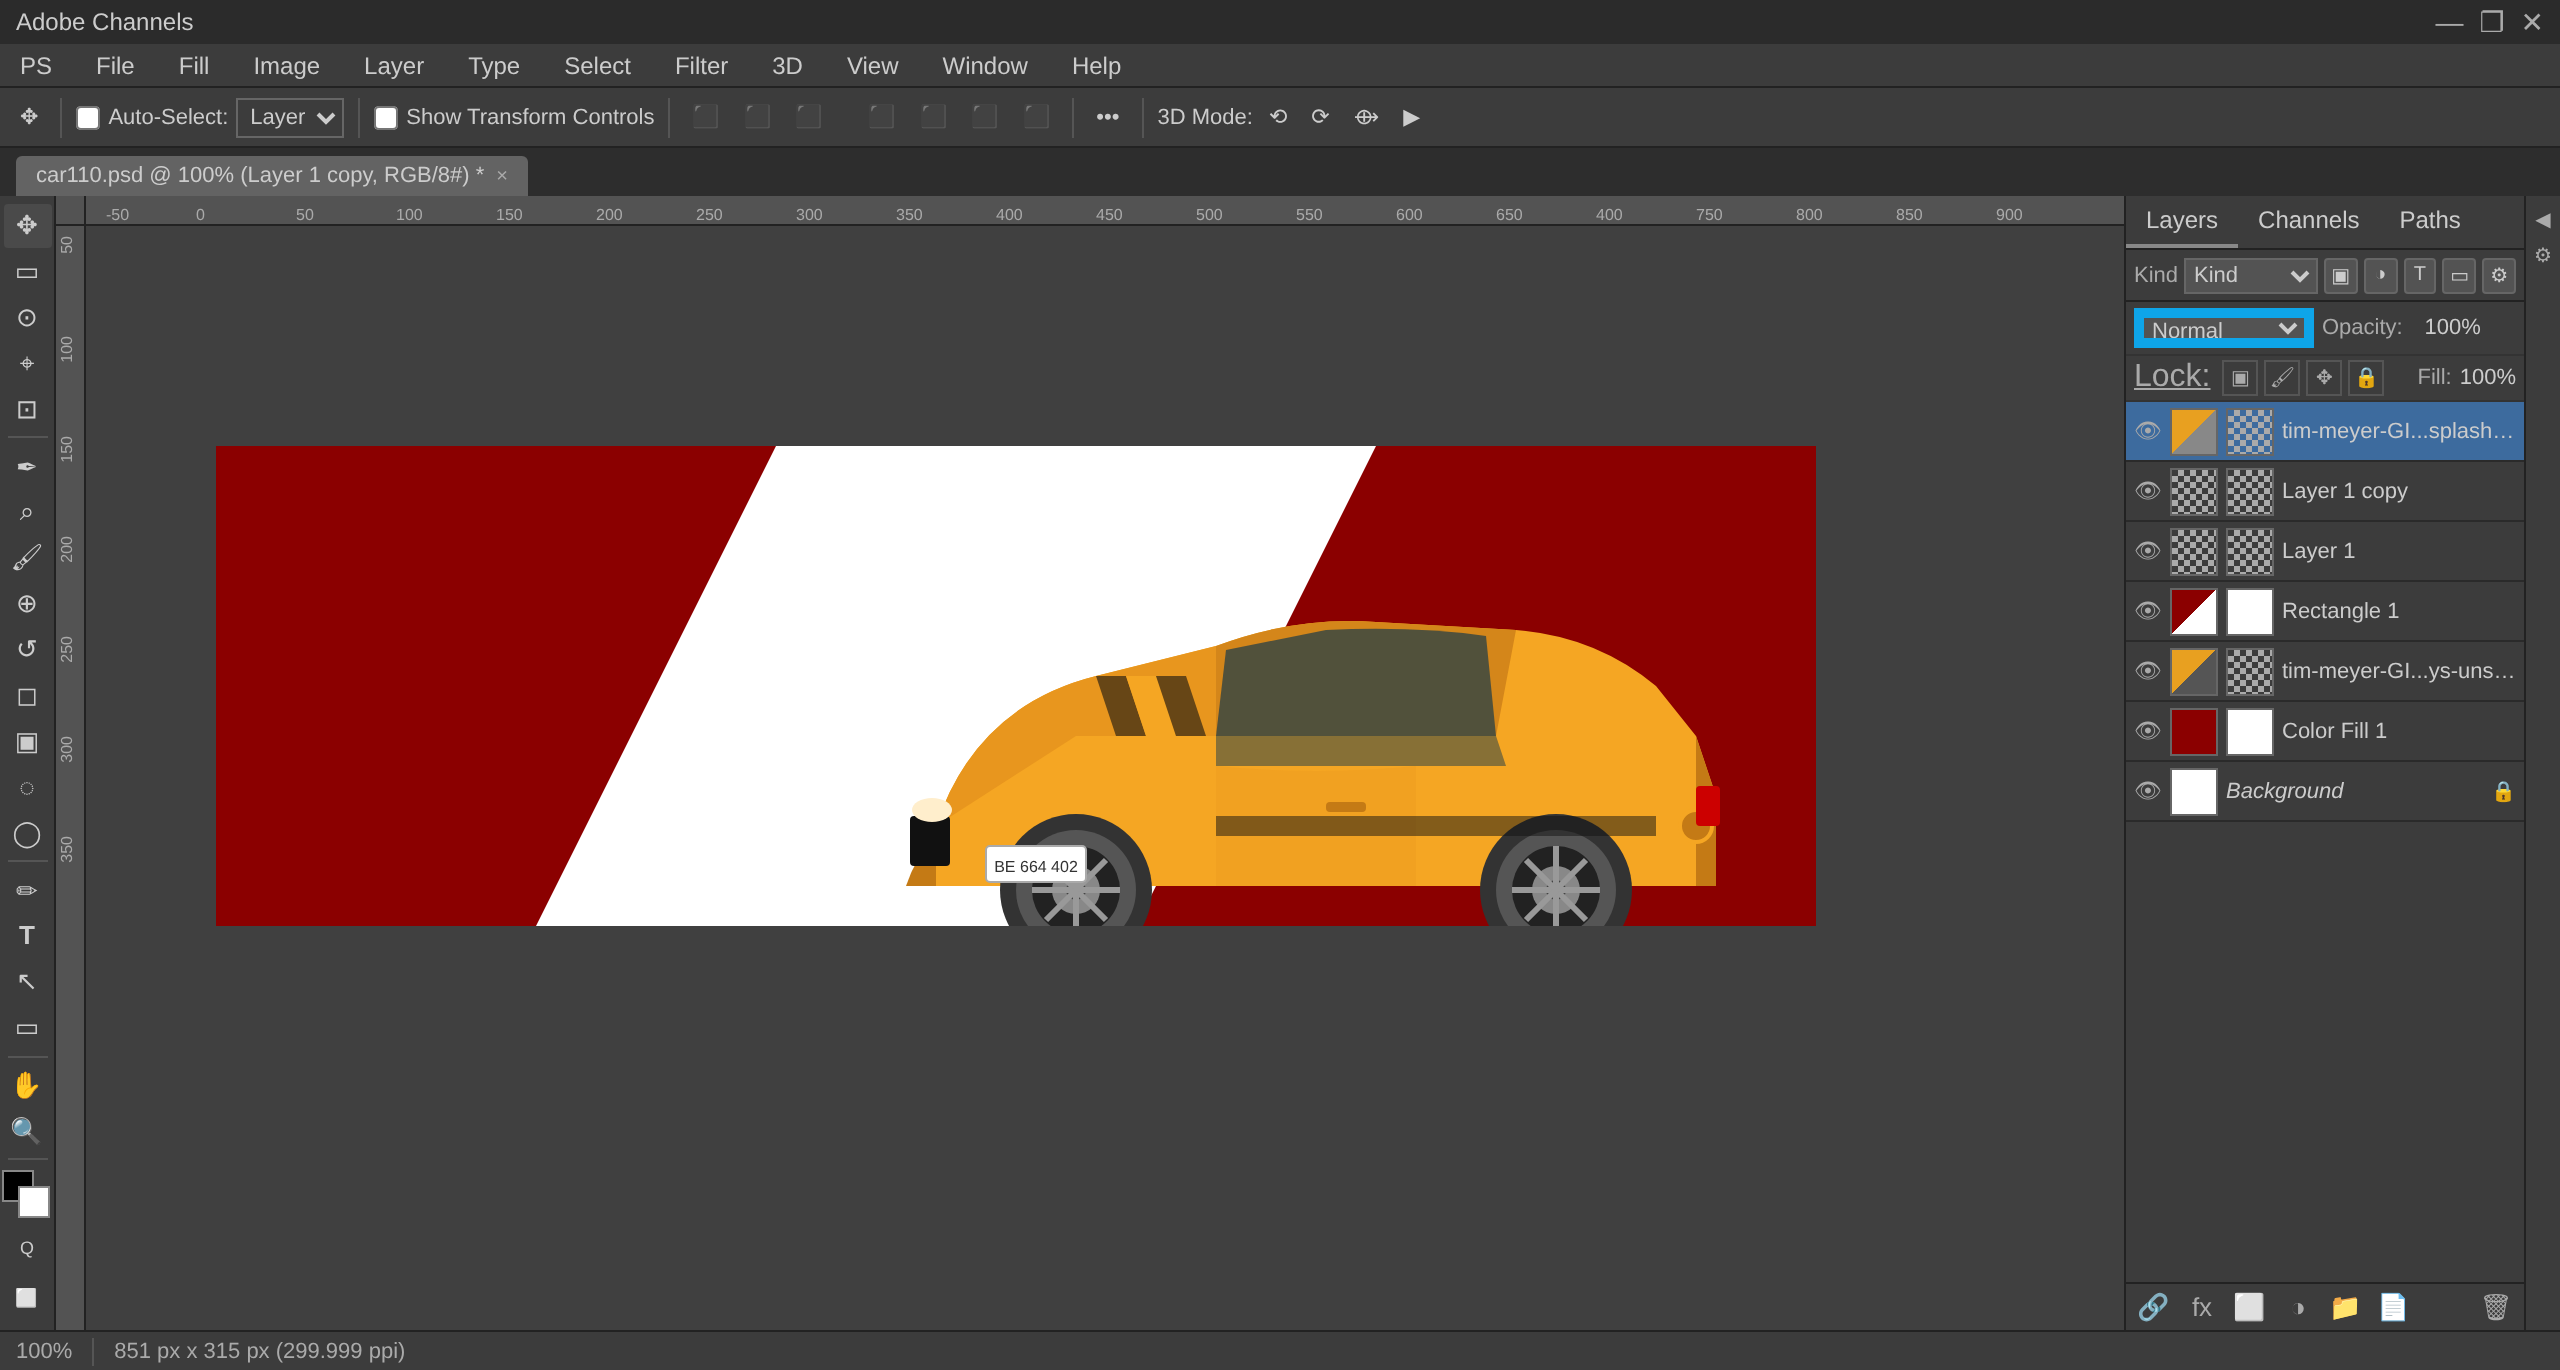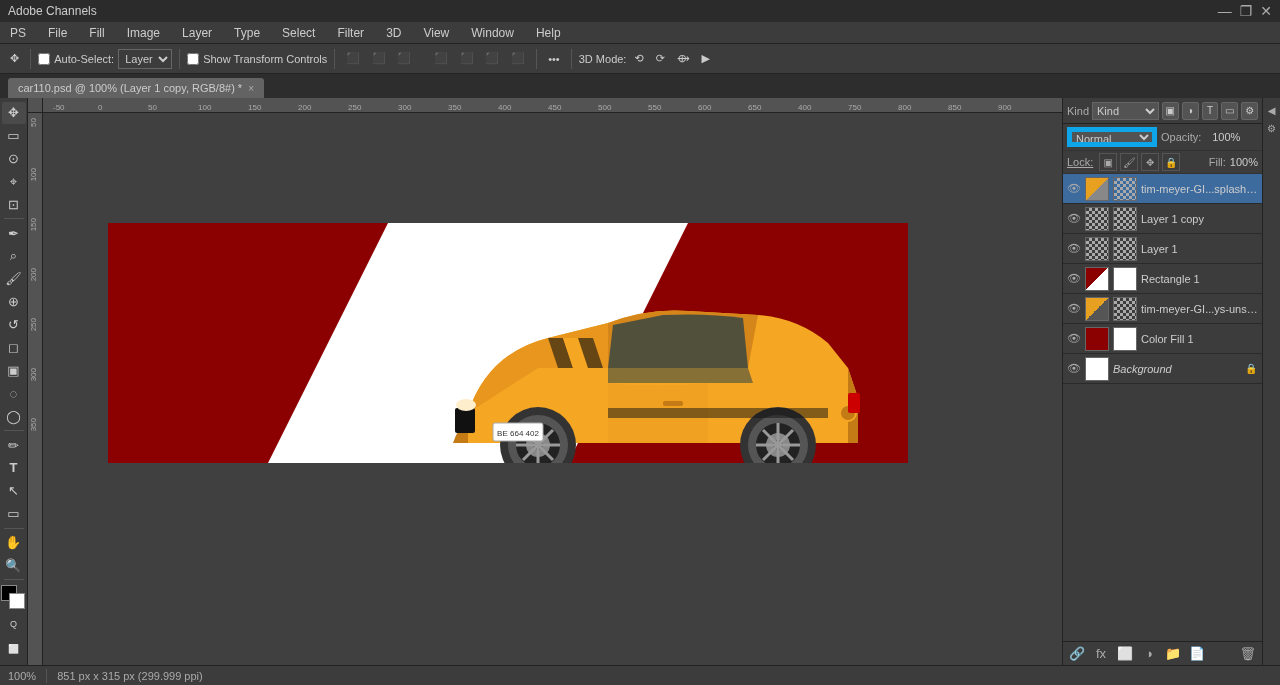--- a/index.html
+++ b/index.html
@@ -277,21 +277,21 @@
     .opacity-label { font-size: 11px; color: #aaa; }
     .opacity-val { font-size: 11px; color: #ccc; width: 35px; text-align: right; }
 
     .lock-row {
       display: flex;
       align-items: center;
       padding: 2px 4px;
       gap: 4px;
       border-bottom: 1px solid #333;
     }
-    .lock-label { font-size: 11px; color: #aaa; text-decoration: underline; }
+    .lock-label { font-size: 16px; color: #aaa; text-decoration: underline; }
     .lock-icons { display: flex; gap: 3px; margin-left: 2px; }
     .lock-icon-btn {
       width: 18px; height: 18px;
       background: none; border: 1px solid #555;
       color: #aaa; font-size: 10px;
       cursor: pointer;
       display: flex; align-items: center; justify-content: center;
     }
     .fill-label { font-size: 11px; color: #aaa; margin-left: auto; }
     .fill-val { font-size: 11px; color: #ccc; }
@@ -594,20 +594,25 @@
 
             <rect x="440" y="140" width="12" height="20" rx="2" fill="#c00"></rect>
           </svg>
         </div>
       </div>
     </div>
   </div>
 
   <div id="right-panel">
 
+    <div id="panels-header">
+      <div class="panel-tab active">Layers</div>
+      <div class="panel-tab">Channels</div>
+      <div class="panel-tab">Paths</div>
+    </div>
 
     <div class="layers-toolbar">
       <span style="font-size:11px;color:#aaa;">Kind</span>
       <select class="layers-select">
         <option>Kind</option>
       </select>
       <button class="layers-icon-btn">▣</button>
       <button class="layers-icon-btn">◑</button>
       <button class="layers-icon-btn">T</button>
       <button class="layers-icon-btn">▭</button>

